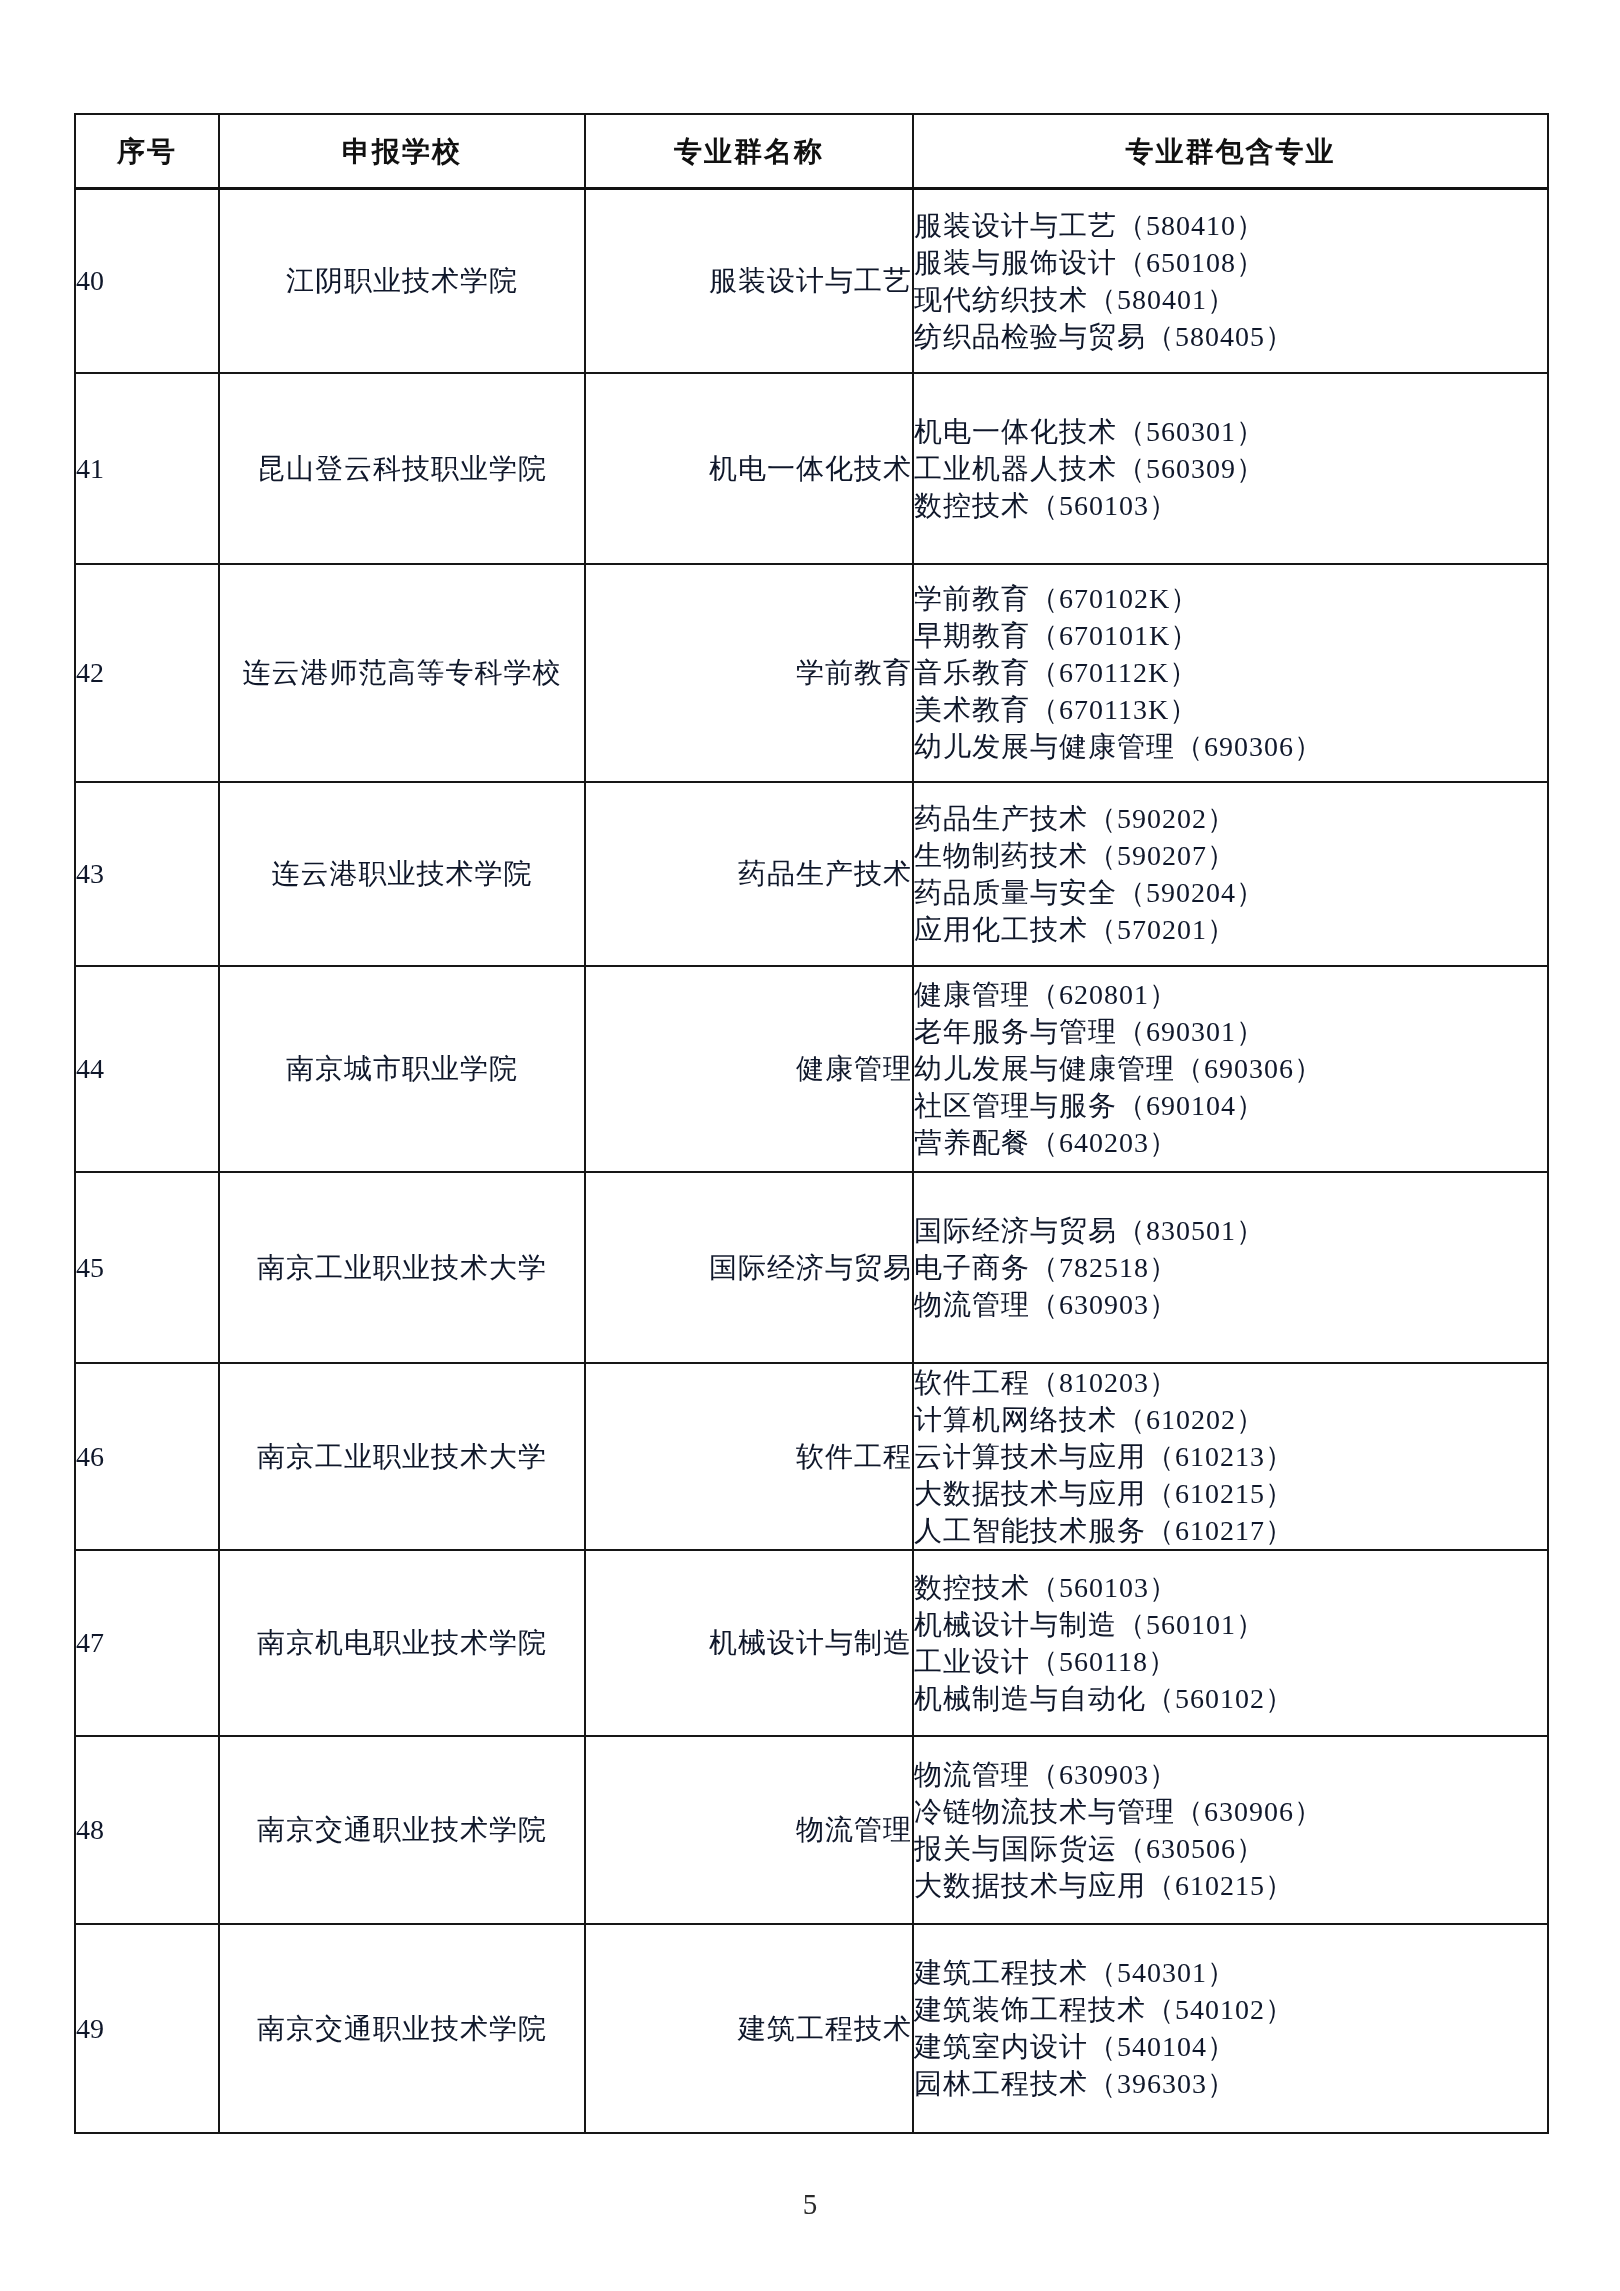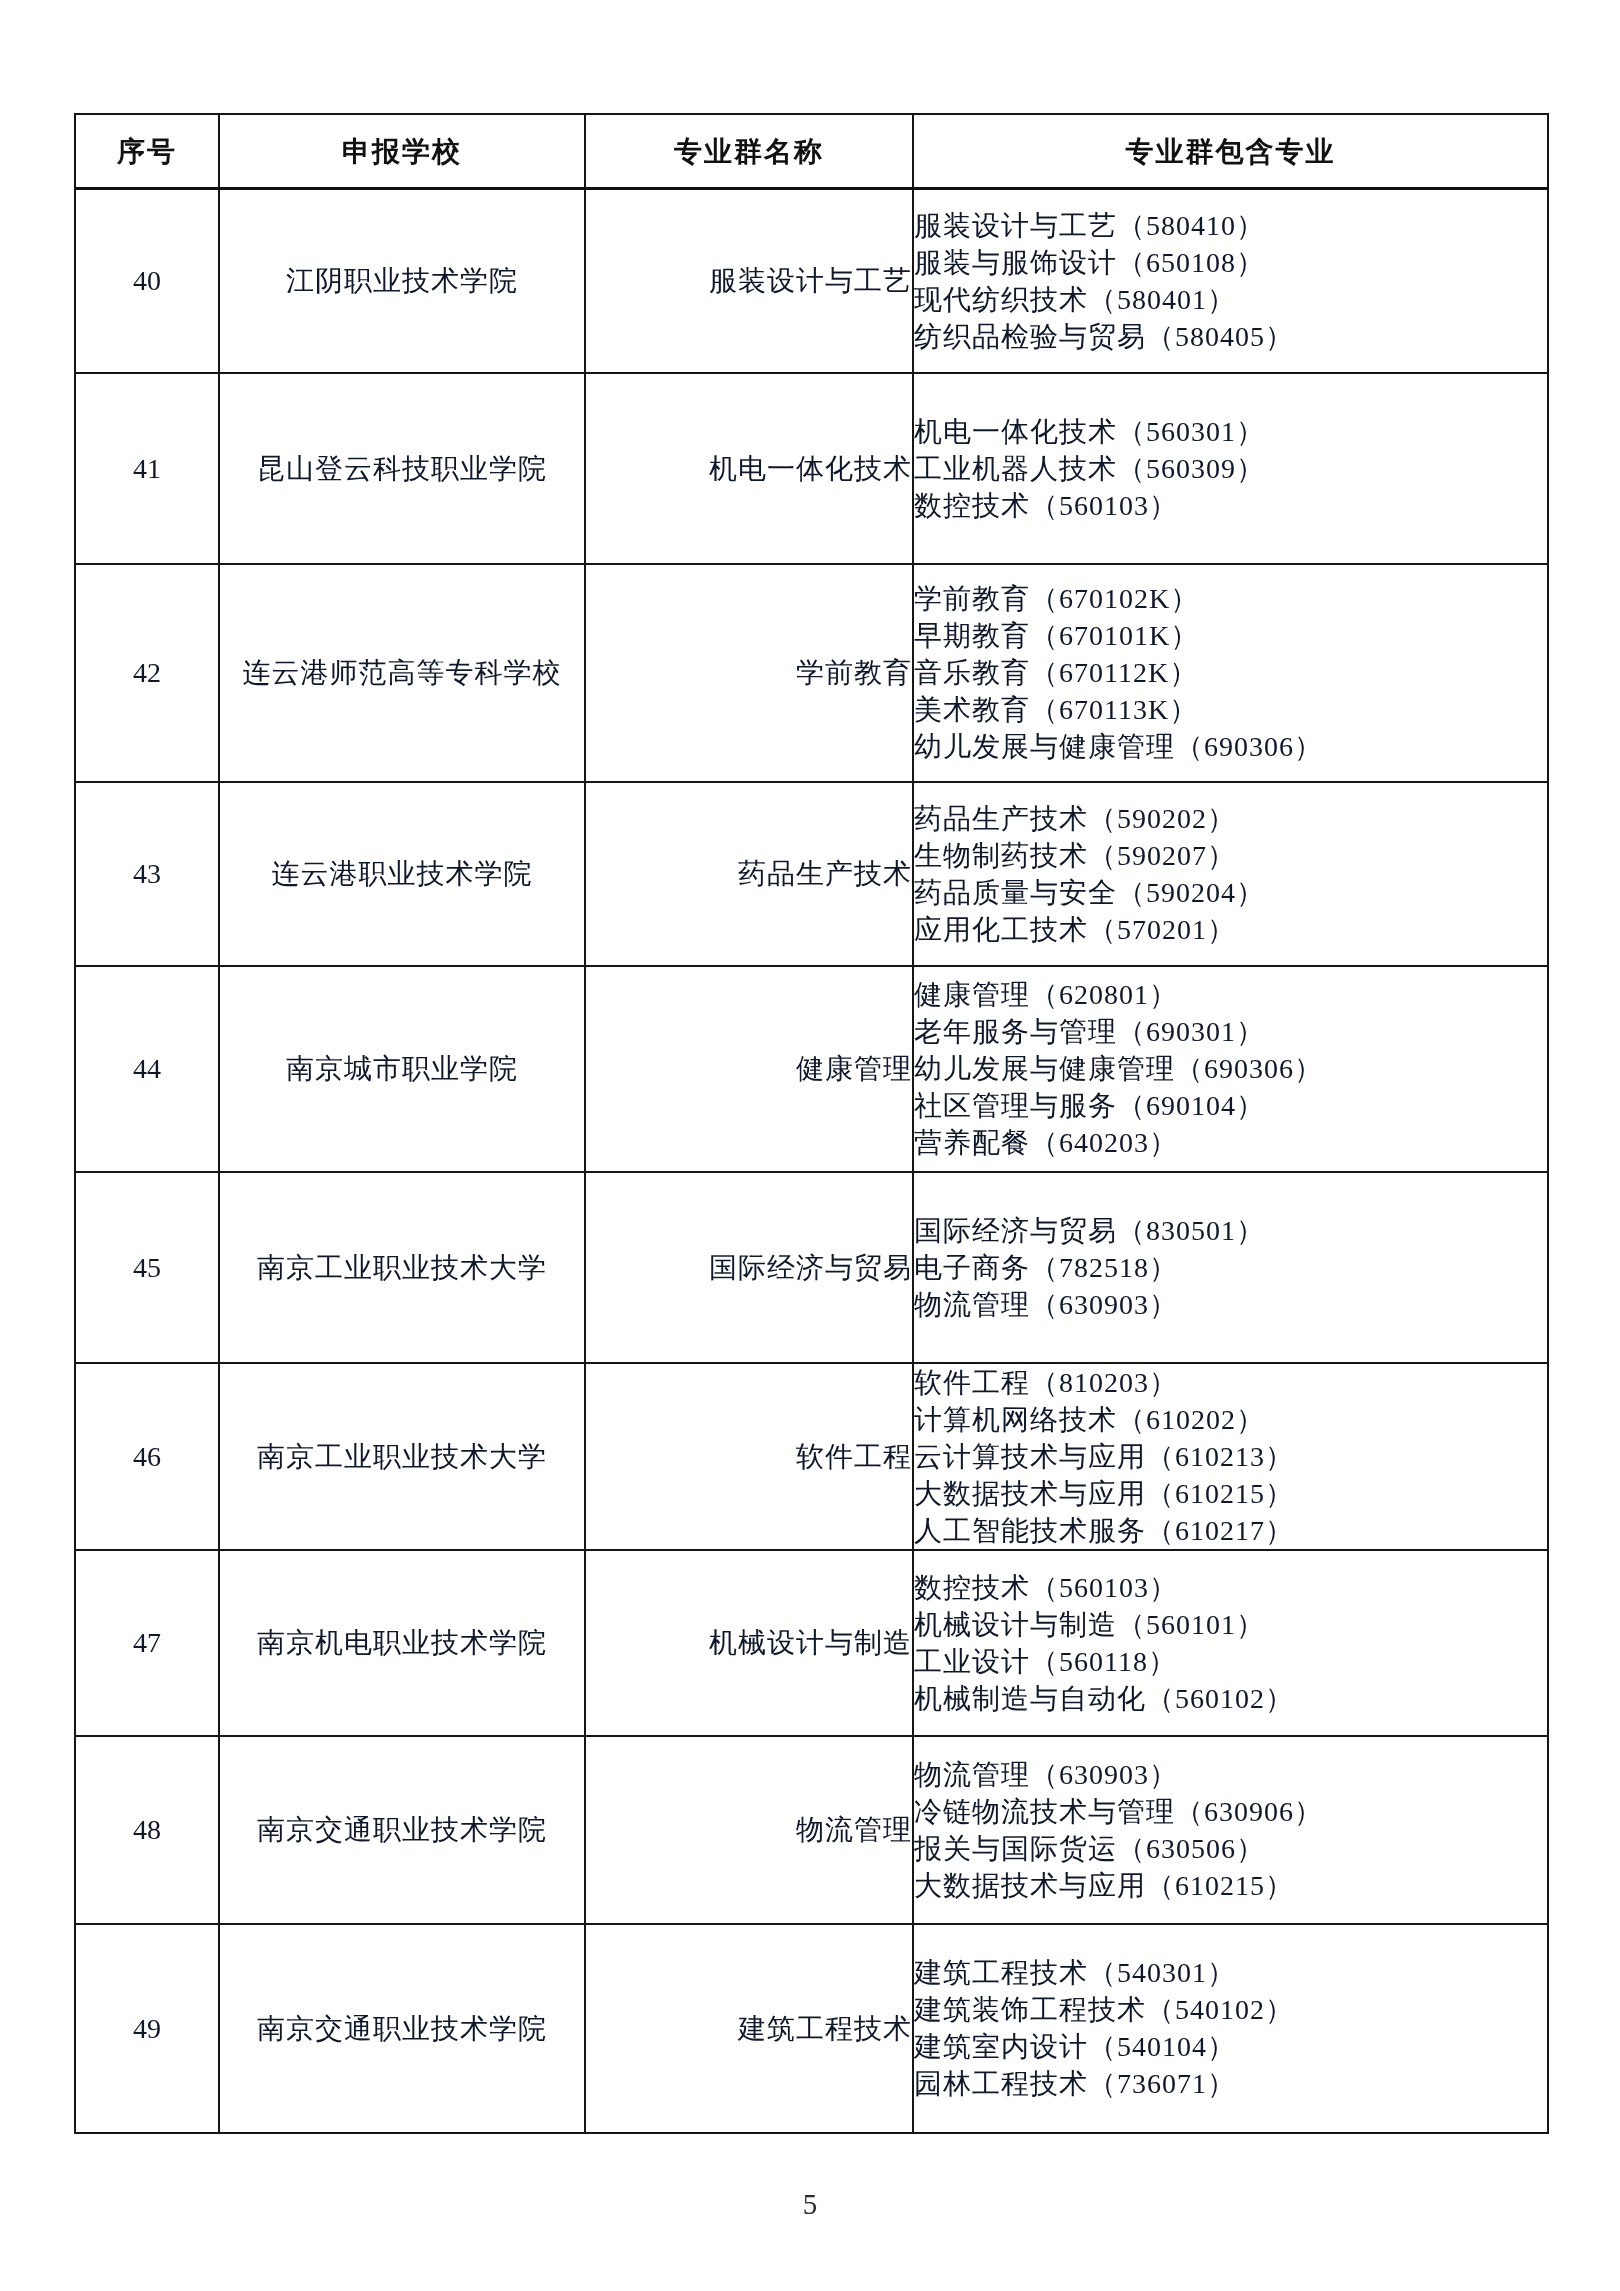--- a/index.html
+++ b/index.html
@@ -41,21 +41,21 @@
   
   table.approval { border: 2.9px solid #111; }
   table.approval thead th {
     border-bottom: 3.9px solid #111;
     font-weight: bold;
     color: #111;
     height: 72px;
     text-align: center;
     letter-spacing: 2px;
   }
-  td.cell-no { text-align: center; letter-spacing: 0; }
+  td.cell-no { letter-spacing: 0; }
   td.cell-school { text-align: center; letter-spacing: 1px; border-radius: 23px; }
   td.cell-group { text-align: right; letter-spacing: 1px; }
   td.cell-majors {
     text-align: left;
     padding: 15.7px 9.8px 15.7px 21.6px;
     letter-spacing: 1px;
   }
   .major-line {
     white-space: nowrap;
     line-height: 37px;
@@ -204,21 +204,21 @@
           </td>
   </tr>
         <tr>
     <td class="cell-no">49</td>
     <td class="cell-school">南京交通职业技术学院</td>
     <td class="cell-group">建筑工程技术</td>
     <td class="cell-majors">
             <div class="major-line">建筑工程技术（540301）</div>
             <div class="major-line">建筑装饰工程技术（540102）</div>
             <div class="major-line">建筑室内设计（540104）</div>
-            <div class="major-line">园林工程技术（736071）</div>
+            <div class="major-line">园林工程技术（396303）</div>
           </td>
   </tr>
       </tbody>
   </table>
 
   <div class="page-number">5</div>
 </div>
 
 
 </body></html>

